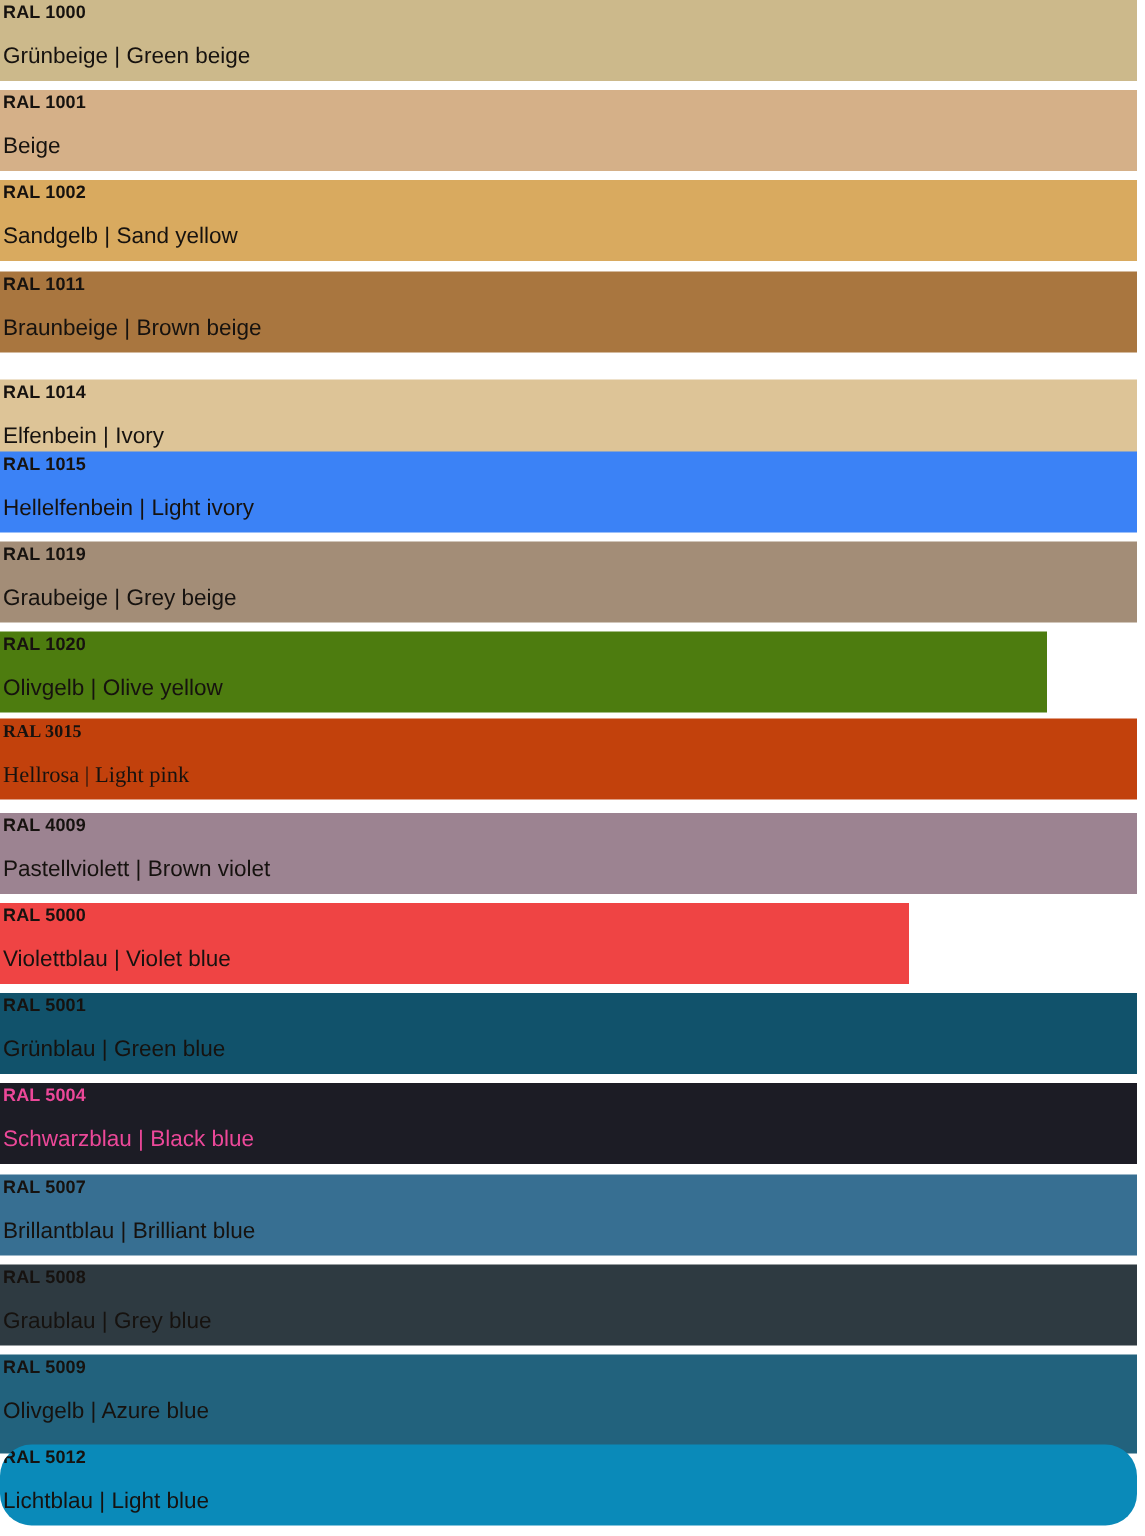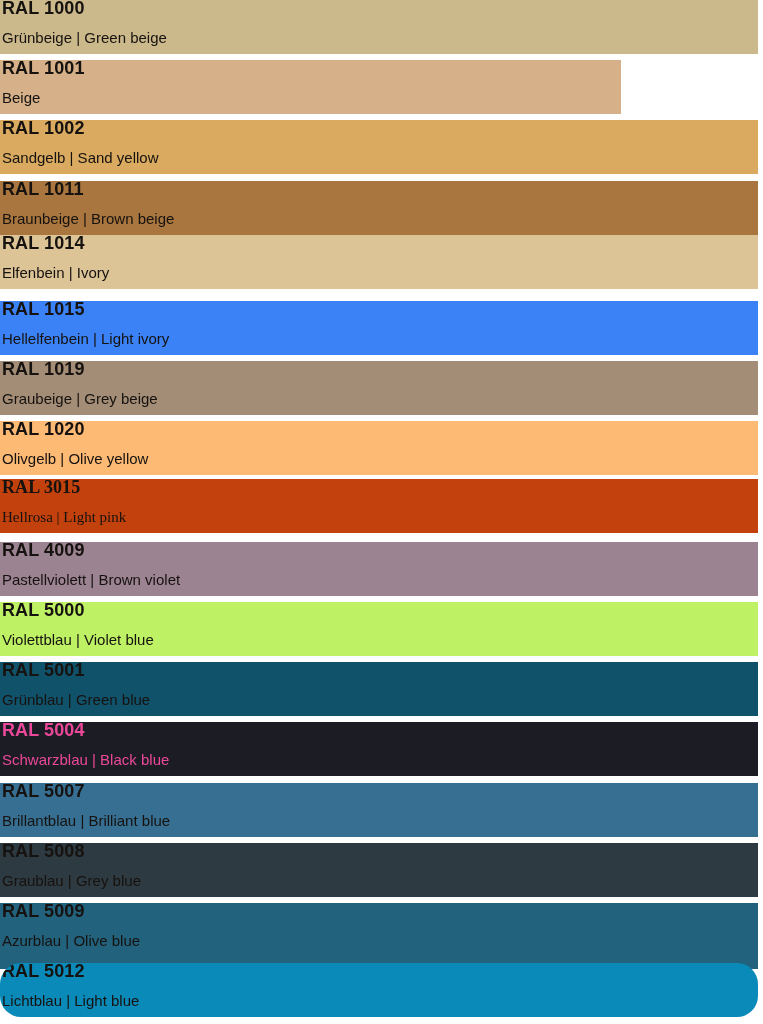--- a/index.html
+++ b/index.html
@@ -29,21 +29,21 @@
     width: 758px;
     height: 54px;
     overflow: hidden;
     box-sizing: border-box;
   }
 
   .swatch-code {
     position: absolute;
     left: 2px;
     top: 1px;
-    font-size: 18px;
+    font-size: 12px;
     font-weight: bold;
     letter-spacing: 0.1px;
     line-height: 14px;
     white-space: nowrap;
   }
 
   .swatch-name {
     position: absolute;
     left: 2px;
     top: 31px;
@@ -61,57 +61,57 @@
   .text-light .swatch-name { color: #ec4899; }
 </style>
 </head>
 <body>
 
 <div id="chart">
     <div class="swatch text-dark" style="top: 0px; height: 54px; width: 758px; background: rgb(204, 185, 139);">
       <div class="swatch-code">RAL 1000</div>
       <div class="swatch-name">Grünbeige | Green beige</div>
     </div>
-    <div class="swatch text-dark" style="top: 60.2px; height: 54px; width: 621px; background: rgb(213, 176, 136);">
+    <div class="swatch text-dark" style="top: 60.2px; height: 54px; width: 758px; background: rgb(213, 176, 136);">
       <div class="swatch-code">RAL 1001</div>
       <div class="swatch-name">Beige</div>
     </div>
     <div class="swatch text-dark" style="top: 120.4px; height: 54px; width: 758px; background: rgb(217, 170, 95);">
       <div class="swatch-code">RAL 1002</div>
       <div class="swatch-name">Sandgelb | Sand yellow</div>
     </div>
     <div class="swatch text-dark" style="top: 180.6px; height: 54px; width: 758px; background: rgb(169, 118, 63);">
       <div class="swatch-code">RAL 1011</div>
       <div class="swatch-name">Braunbeige | Brown beige</div>
     </div>
-    <div class="swatch text-dark" style="top: 235px; height: 54px; width: 758px; background: rgb(221, 196, 151);">
+    <div class="swatch text-dark" style="top: 253px; height: 54px; width: 758px; background: rgb(221, 196, 151);">
       <div class="swatch-code">RAL 1014</div>
       <div class="swatch-name">Elfenbein | Ivory</div>
     </div>
     <div class="swatch text-dark" style="top: 301px; height: 54px; width: 758px; background: #3b82f6;">
       <div class="swatch-code">RAL 1015</div>
       <div class="swatch-name">Hellelfenbein | Light ivory</div>
     </div>
     <div class="swatch text-dark" style="top: 361.2px; height: 54px; width: 758px; background: rgb(163, 141, 119);">
       <div class="swatch-code">RAL 1019</div>
       <div class="swatch-name">Graubeige | Grey beige</div>
     </div>
-    <div class="swatch text-dark" style="top: 421.4px; height: 54px; width: 758px; background: #fdba74; text-align: right;">
+    <div class="swatch text-dark" style="top: 421.4px; height: 54px; width: 698px; background: #4d7c0f; text-align: right;">
       <div class="swatch-code">RAL 1020</div>
       <div class="swatch-name">Olivgelb | Olive yellow</div>
     </div>
     <div class="swatch text-dark" style="top: 479px; height: 54px; width: 758px; background: #c2410c; font-family: Liberation Serif, serif;">
       <div class="swatch-code">RAL 3015</div>
       <div class="swatch-name">Hellrosa | Light pink</div>
     </div>
     <div class="swatch text-dark" style="top: 541.8px; height: 54px; width: 758px; background: rgb(156, 131, 145);">
       <div class="swatch-code">RAL 4009</div>
       <div class="swatch-name">Pastellviolett | Brown violet</div>
     </div>
-    <div class="swatch text-dark" style="top: 602px; height: 54px; width: 758px; background: #bef264;">
+    <div class="swatch text-dark" style="top: 602px; height: 54px; width: 606px; background: #ef4444;">
       <div class="swatch-code">RAL 5000</div>
       <div class="swatch-name">Violettblau | Violet blue</div>
     </div>
     <div class="swatch text-dark" style="top: 662.2px; height: 54px; width: 758px; background: rgb(17, 82, 107);">
       <div class="swatch-code">RAL 5001</div>
       <div class="swatch-name">Grünblau | Green blue</div>
     </div>
     <div class="swatch text-light" style="top: 722.4px; height: 54px; width: 758px; background: rgb(28, 28, 37);">
       <div class="swatch-code">RAL 5004</div>
       <div class="swatch-name">Schwarzblau | Black blue</div>
@@ -119,19 +119,19 @@
     <div class="swatch text-dark" style="top: 782.6px; height: 54px; width: 758px; background: rgb(55, 111, 146);">
       <div class="swatch-code">RAL 5007</div>
       <div class="swatch-name">Brillantblau | Brilliant blue</div>
     </div>
     <div class="swatch text-dark" style="top: 842.8px; height: 54px; width: 758px; background: rgb(46, 58, 65);">
       <div class="swatch-code">RAL 5008</div>
       <div class="swatch-name">Graublau | Grey blue</div>
     </div>
     <div class="swatch text-dark" style="top: 903px; height: 66px; width: 758px; background: rgb(34, 98, 125);">
       <div class="swatch-code">RAL 5009</div>
-      <div class="swatch-name">Azurblau | Olive blue</div>
+      <div class="swatch-name">Olivgelb | Azure blue</div>
     </div>
     <div class="swatch text-dark" style="top: 963.2px; height: 54px; width: 758px; background: rgb(10, 138, 185); border-radius: 21px;">
       <div class="swatch-code">RAL 5012</div>
       <div class="swatch-name">Lichtblau | Light blue</div>
     </div>
   </div>
 
 </body></html>

